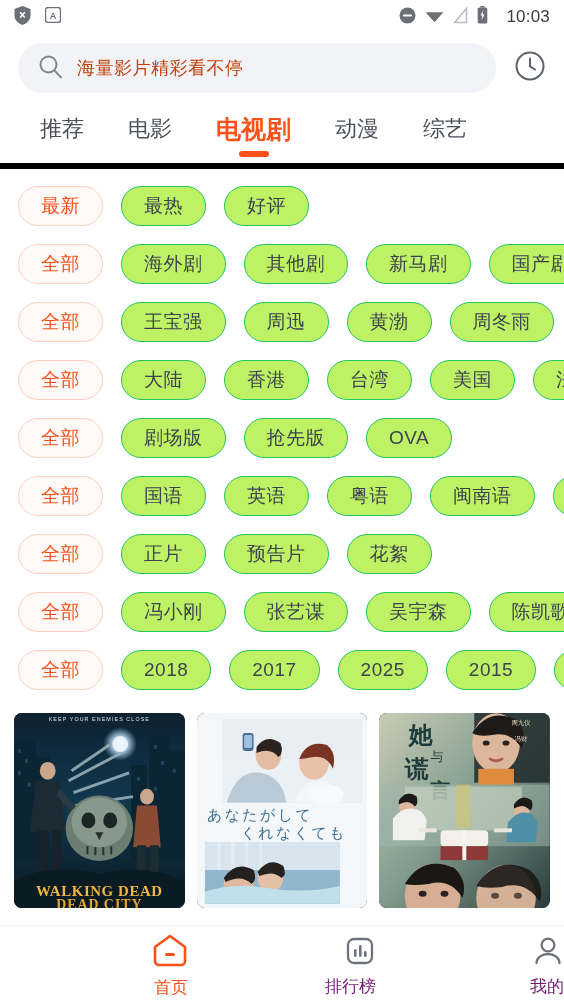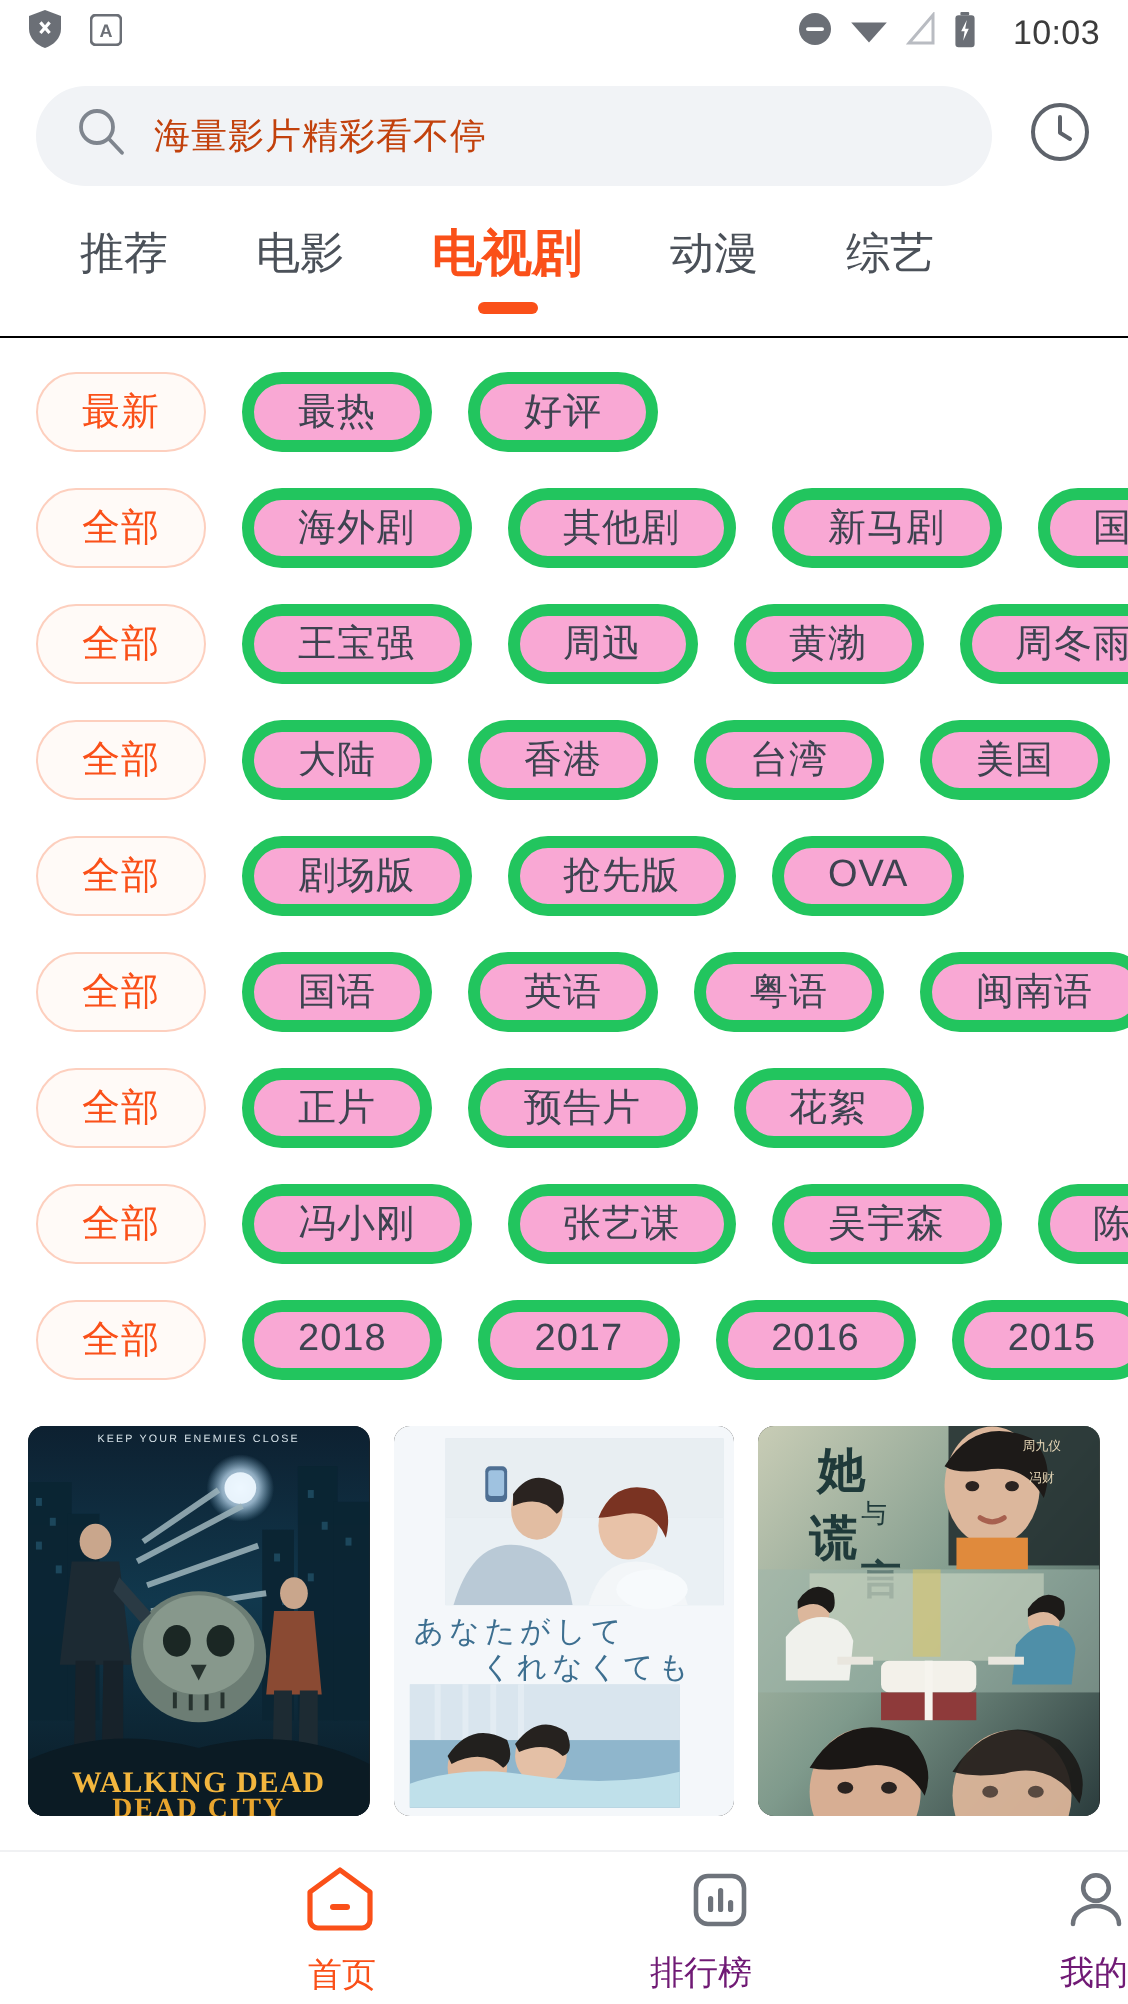--- a/index.html
+++ b/index.html
@@ -59,23 +59,22 @@
     flex: 0 0 40px;
     display: flex; align-items: center; justify-content: center;
   }
 
   
   .tabsrow {
     flex: 0 0 67px;
     display: flex; align-items: flex-start;
     padding: 10px 18px 0 18px;
     gap: 0;
-    border-bottom: 1px solid #000000;
+    border-bottom: 6px solid #000000;
     position: relative;
-    font-family: Liberation Mono, monospace;
   }
   .tab {
     position: relative;
     padding: 0 22px;
     height: 48px;
     display: flex; flex-direction: column;
     align-items: center; justify-content: flex-start;
   }
   .tab-label {
     font-size: 22px; color: #4b5159; line-height: 34px;
@@ -105,22 +104,22 @@
     padding: 0 18px;
     height: 58px;
     white-space: nowrap;
     overflow: hidden;
   }
   .chip {
     flex: 0 0 auto;
     height: 40px;
     padding: 0 22px;
     border-radius: 20px;
-    border: 6px solid #22c55e;
-    background: #f9a8d4;
+    border: 1px solid #22c55e;
+    background: #bef264;
     display: flex; align-items: center; justify-content: center;
     font-size: 19px;
     color: #3d4350;
     letter-spacing: .5px;
   }
   .chip.active {
     color: #fa5019;
     border: 1px solid #fdcfbe;
     background: #fffaf7;
   }
@@ -314,21 +313,21 @@
       <div class="chip">张艺谋</div>
       <div class="chip">吴宇森</div>
       <div class="chip">陈凯歌</div>
 
     </div>
 
     <div class="chiprow">
       <div class="chip active">全部</div>
       <div class="chip">2018</div>
       <div class="chip">2017</div>
-      <div class="chip">2016</div>
+      <div class="chip">2025</div>
       <div class="chip">2015</div>
       <div class="chip">2014</div>
     </div>
 
   </div>
 
   <div class="grid">
 
     <div class="card">
       <svg class="poster" viewBox="0 0 172 200" preserveAspectRatio="xMidYMid slice">

